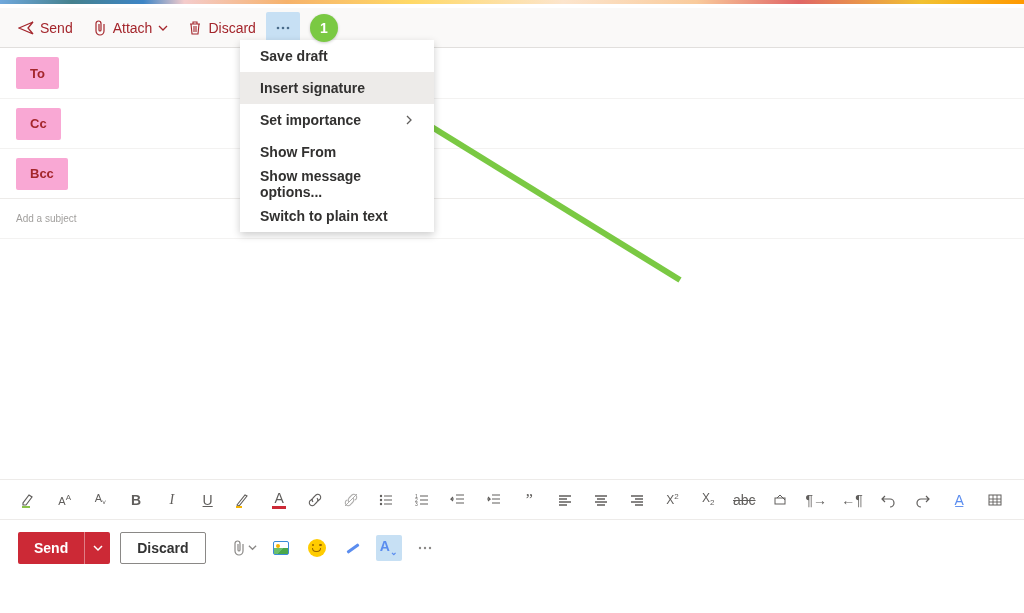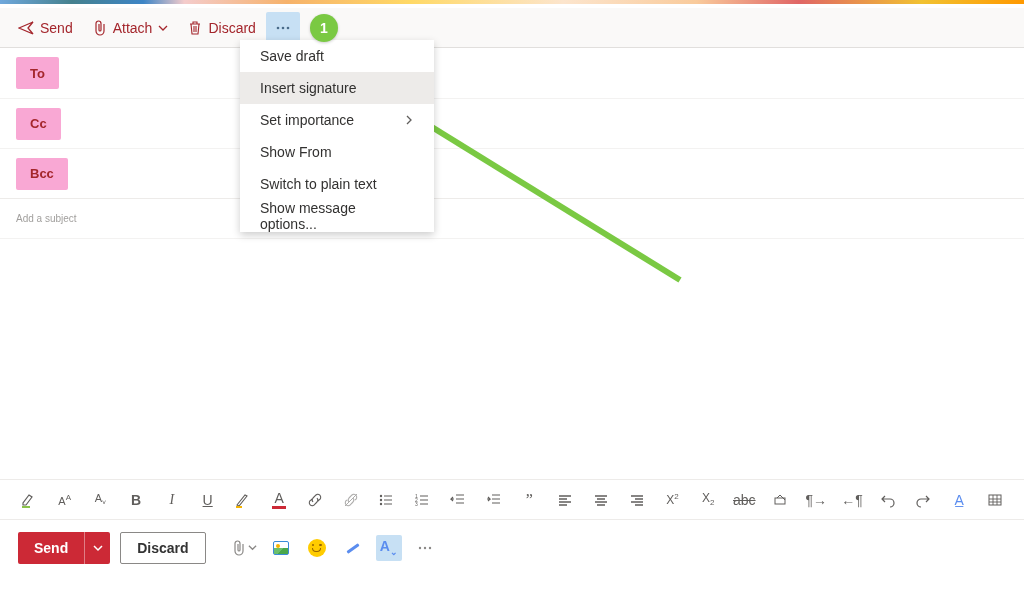--- a/index.html
+++ b/index.html
@@ -8,21 +8,21 @@
 
 .top-strip { height:8px; background:linear-gradient(90deg,#6fa8dc 0%,#45818e 7%,#3d85c6 14%,#f4cccc 18%,#f6b26b 28%,#ffd966 40%,#fce5cd 55%,#f9cb9c 68%,#e06666 78%,#f1c232 90%,#ff9900 100%); position:relative; top:-4px; }
 
 
 .toolbar { height:40px; display:flex; align-items:center; padding:0 8px; background:#faf9f8; border-bottom:1px solid #e1dfdd; position:relative; }
 .toolbar .tbtn { display:flex; align-items:center; gap:6px; height:32px; padding:0 10px; color:#a4262c; font-size:14px; cursor:pointer; border-radius:2px; }
 .ellipsis { width:34px; justify-content:center; padding:0; background:#c7e0f4; }
 .icon { display:inline-flex; align-items:center; justify-content:center; }
 
 
-.dropdown { position:absolute; top:40px; left:240px; width:194px; background:#fff; box-shadow:0 3px 8px rgba(0,0,0,.2); z-index:50; }
+.dropdown { position:absolute; top:40px; left:240px; width:194px; background:#fff; box-shadow:0 3px 8px rgba(0,0,0,.2); z-index:50;font-weight:bold; }
 .dropdown .mi { height:32px; display:flex; align-items:center; padding:0 20px; font-size:14px; color:#323130; cursor:pointer; position:relative; }
 .dropdown .mi.cur { background:#edebe9; }
 .mi .sub-ind { margin-left:auto; color:#605e5c; }
 
 
 .recrows { border-bottom:1px solid #edebe9; }
 .recrow { display:flex; align-items:center; height:50px; padding:0 16px; border-top:1px solid #f3f2f1; }
 .recrow:first-child { border-top:none; }
 .recrow .chip { display:inline-flex; align-items:center; justify-content:center; min-width:40px; height:32px; padding:0 14px; background:#f9a8d4; color:#a4262c; font-weight:600; font-size:13px; border-radius:2px; cursor:pointer; }
 
@@ -136,24 +136,24 @@
     <div class="mi">
       <span>Set importance</span>
       <span class="sub-ind"><svg width="10" height="10" viewBox="0 0 10 10">
           <path d="M3 1l4 4-4 4" fill="none" stroke="#605e5c" stroke-width="1.3"></path>
         </svg></span>
     </div>
     <div class="mi">
       <span>Show From</span>
     </div>
     <div class="mi">
+      <span>Show message options...</span>
+    </div>
+    <div class="mi">
       <span>Switch to plain text</span>
-    </div>
-    <div class="mi">
-      <span>Show message options...</span>
     </div>
   </div>
 
 <div class="recrows">
   <div class="recrow">
     <span class="chip">To</span>
   </div>
   <div class="recrow">
     <span class="chip">Cc</span>
   </div>

